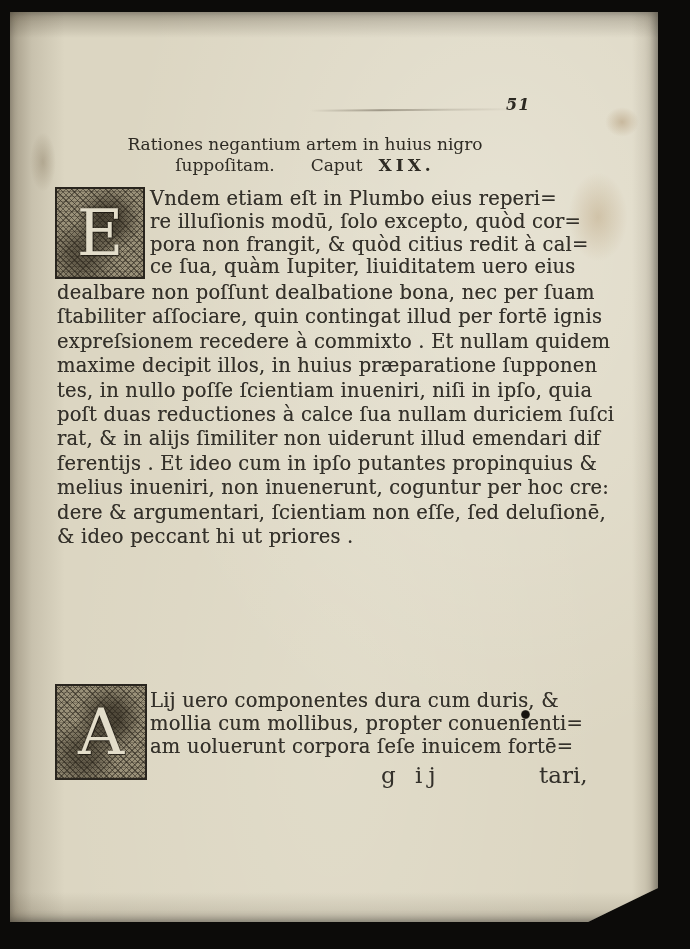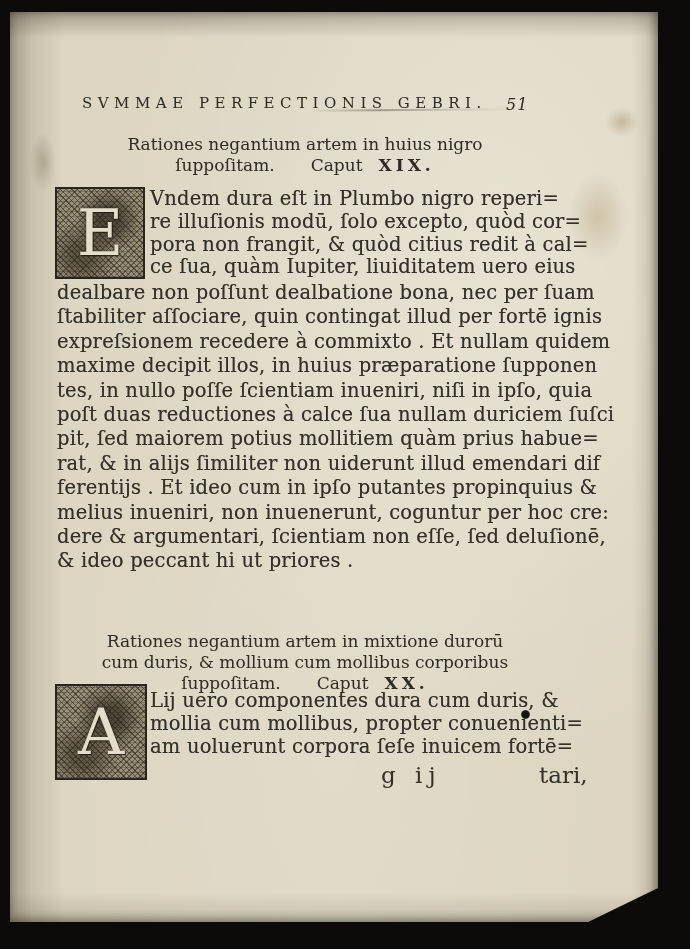--- a/index.html
+++ b/index.html
@@ -34,21 +34,21 @@
   .smear{position:absolute;left:300px;top:97px;width:210px;height:2px;background:linear-gradient(90deg,transparent,rgba(60,50,35,0.4),rgba(60,50,35,0.15),transparent);transform:rotate(-0.4deg);}
 
   
   .running-header{
     position:absolute;left:72px;top:82px;width:520px;
     font-size:15px;letter-spacing:5.5px;color:#2c2922;
     white-space:nowrap;
   }
   .running-header .pagenum{
     position:absolute;left:424px;top:1px;
-    font-style:italic;font-size:16px;letter-spacing:1px;
+    font-style:italic;font-size:16px;letter-spacing:1px;font-weight:bold;
   }
 
   
   .chap-heading{
     position:absolute;left:60px;width:470px;
     text-align:center;font-size:17px;line-height:21px;color:#2e2b24;
   }
   .chap-heading .caput-row{white-space:nowrap;}
   .chap-heading .gap-wide{display:inline-block;width:36px;}
   .chap-heading .gap-small{display:inline-block;width:16px;}
@@ -100,64 +100,55 @@
 
 <div class="canvas">
   <div class="page">
 
     <div class="stain s1"></div>
     <div class="stain s2"></div>
     <div class="stain s3"></div>
     <div class="smear"></div>
 
     <div class="running-header">
-      <span>SVMMAE PERFECTIONIS GEBRI.</span>
       <span class="pagenum">51</span>
     </div>
 
     <div class="chap-heading" style="top:122px;">
       <div class="textline">Rationes negantium artem in huius nigro</div>
       <div class="caput-row">
         <span>ſuppoſitam.</span><span class="gap-wide"></span><span>Caput</span><span class="gap-small"></span><span class="caps-spaced">XIX.</span>
       </div>
     </div>
 
     <div class="woodcut init-e">
       <span class="letter">E</span>
     </div>
 
     <div class="block p1-indent">
-      <div class="textline">Vndem dura eſt in Plumbo nigro reperi=</div>
+      <div class="textline">Vndem etiam eſt in Plumbo eius reperi=</div>
       <div class="textline">re illuſionis modū, ſolo excepto, quòd cor=</div>
       <div class="textline">pora non frangit, &amp; quòd citius redit à cal=</div>
       <div class="textline">ce ſua, quàm Iupiter, liuiditatem uero eius</div>
     </div>
 
     <div class="block p1-full">
       <div class="textline">dealbare non poſſunt dealbatione bona, nec per ſuam</div>
       <div class="textline">ſtabiliter aſſociare, quin contingat illud per fortē ignis</div>
       <div class="textline">expreſsionem recedere à commixto . Et nullam quidem</div>
       <div class="textline">maxime decipit illos, in huius præparatione ſupponen</div>
       <div class="textline">tes, in nullo poſſe ſcientiam inueniri, niſi in ipſo, quia</div>
       <div class="textline">poſt duas reductiones à calce ſua nullam duriciem ſuſci</div>
-      <div class="textline">pit, ſed maiorem potius mollitiem quàm prius habue=</div>
       <div class="textline">rat, &amp; in alijs ſimiliter non uiderunt illud emendari dif</div>
       <div class="textline">ferentijs . Et ideo cum in ipſo putantes propinquius &amp;</div>
       <div class="textline">melius inueniri, non inuenerunt, coguntur per hoc cre:</div>
       <div class="textline">dere &amp; argumentari, ſcientiam non eſſe, ſed deluſionē,</div>
       <div class="textline">&amp; ideo peccant hi ut priores .</div>
     </div>
 
-    <div class="chap-heading" style="top:619px;">
-      <div class="textline">Rationes negantium artem in mixtione durorū</div>
-      <div class="textline">cum duris, &amp; mollium cum mollibus corporibus</div>
-      <div class="caput-row">
-        <span>ſuppoſitam.</span><span class="gap-wide"></span><span>Caput</span><span class="gap-small"></span><span class="caps-spaced">XX.</span>
-      </div>
-    </div>
 
     <div class="woodcut init-a">
       <span class="letter">A</span>
     </div>
 
     <div class="block p2-indent">
       <div class="textline">Lij uero componentes dura cum duris, &amp;</div>
       <div class="textline">mollia cum mollibus, propter conuenienti=</div>
       <div class="textline">am uoluerunt corpora ſeſe inuicem fortē=</div>
     </div>

